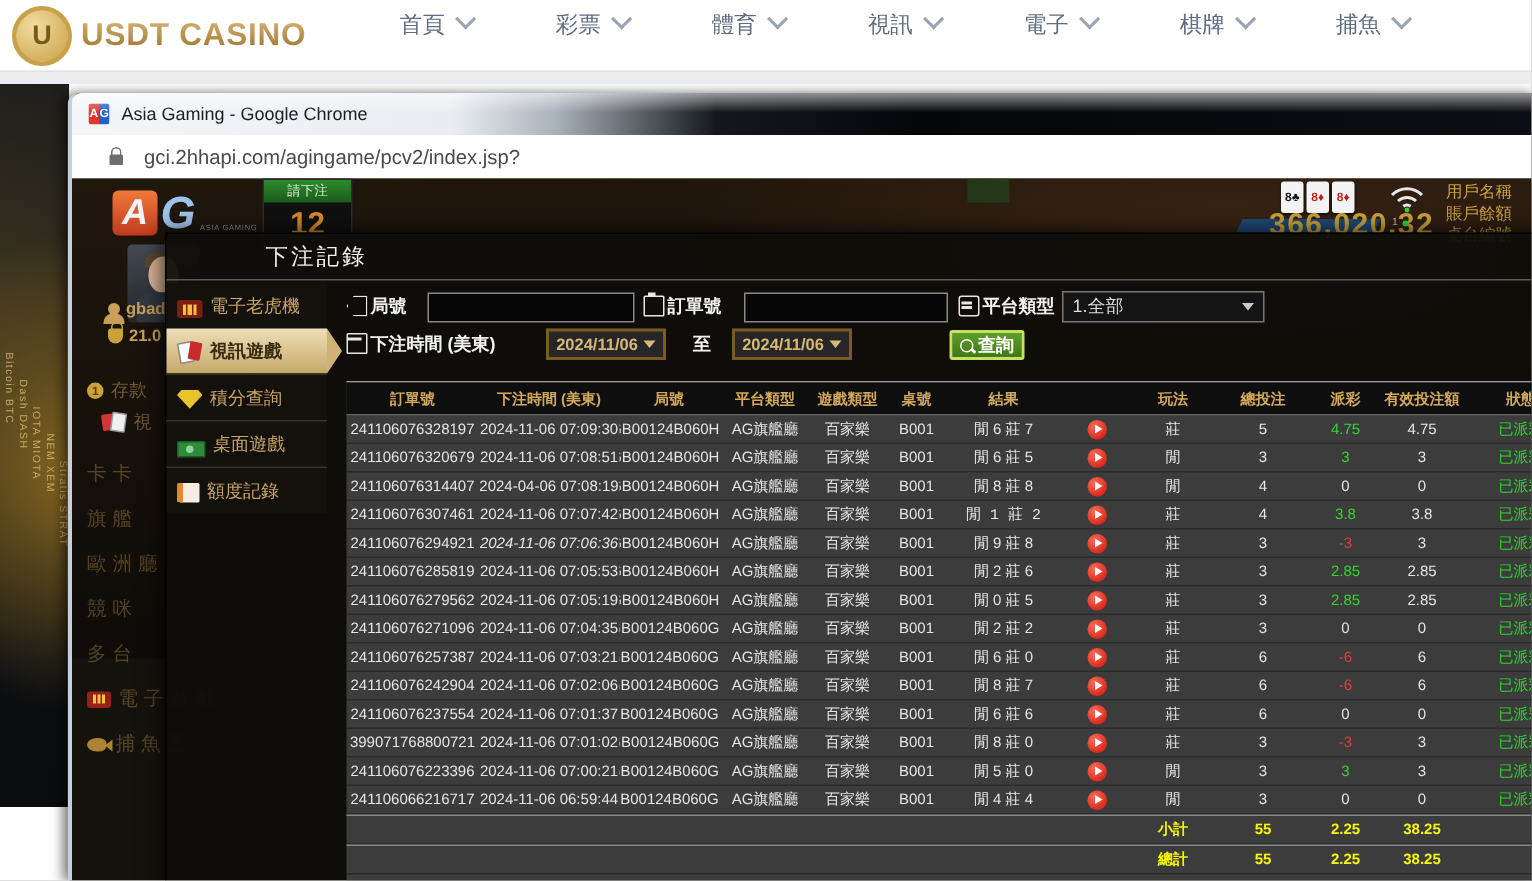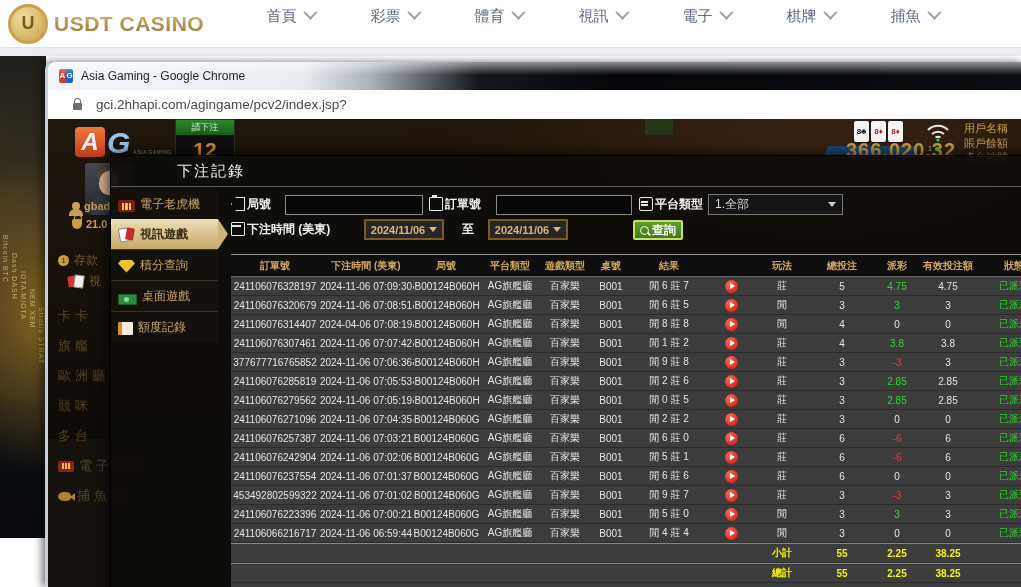--- a/index.html
+++ b/index.html
@@ -438,33 +438,33 @@
               <div class="tc" style="flex-basis: 62px;">0</div>
               <div class="tc status" style="flex-basis: 70px;">已派彩</div>
             </div>
             <div class="trow">
               <div class="tc" style="flex-basis: 88px;">241106076307461</div>
               <div class="tc" style="flex-basis: 94px;">2024-11-06 07:07:42</div>
               <div class="tc" style="flex-basis: 66px;">GB00124B060H4</div>
               <div class="tc" style="flex-basis: 62px;">AG旗艦廳</div>
               <div class="tc" style="flex-basis: 48px;">百家樂</div>
               <div class="tc" style="flex-basis: 44px;">B001</div>
-              <div class="tc" style="flex-basis: 72px;">閒 1 莊 2</div>
+              <div class="tc" style="flex-basis: 72px; font-family: Liberation Mono, monospace;">閒 1 莊 2</div>
               <div class="tc" style="flex-basis: 52px;">
                 <div class="play-btn"></div>
               </div>
               <div class="tc" style="flex-basis: 50px;">莊</div>
               <div class="tc" style="flex-basis: 70px;">4</div>
               <div class="tc pos" style="flex-basis: 40px;">3.8</div>
               <div class="tc" style="flex-basis: 62px;">3.8</div>
               <div class="tc status" style="flex-basis: 70px;">已派彩</div>
             </div>
             <div class="trow">
-              <div class="tc" style="flex-basis: 88px;">377677716765852</div>
-              <div class="tc" style="flex-basis: 94px;">2024-11-06 07:06:36</div>
+              <div class="tc" style="flex-basis: 88px;">241106076294921</div>
+              <div class="tc" style="flex-basis: 94px; font-style: italic;">2024-11-06 07:06:36</div>
               <div class="tc" style="flex-basis: 66px;">GB00124B060H2</div>
               <div class="tc" style="flex-basis: 62px;">AG旗艦廳</div>
               <div class="tc" style="flex-basis: 48px;">百家樂</div>
               <div class="tc" style="flex-basis: 44px;">B001</div>
               <div class="tc" style="flex-basis: 72px;">閒 9 莊 8</div>
               <div class="tc" style="flex-basis: 52px;">
                 <div class="play-btn"></div>
               </div>
               <div class="tc" style="flex-basis: 50px;">莊</div>
               <div class="tc" style="flex-basis: 70px;">3</div>
@@ -540,21 +540,21 @@
               <div class="tc" style="flex-basis: 62px;">6</div>
               <div class="tc status" style="flex-basis: 70px;">已派彩</div>
             </div>
             <div class="trow">
               <div class="tc" style="flex-basis: 88px;">241106076242904</div>
               <div class="tc" style="flex-basis: 94px;">2024-11-06 07:02:06</div>
               <div class="tc" style="flex-basis: 66px;">GB00124B060GV</div>
               <div class="tc" style="flex-basis: 62px;">AG旗艦廳</div>
               <div class="tc" style="flex-basis: 48px;">百家樂</div>
               <div class="tc" style="flex-basis: 44px;">B001</div>
-              <div class="tc" style="flex-basis: 72px;">閒 5 莊 1</div>
+              <div class="tc" style="flex-basis: 72px;">閒 8 莊 7</div>
               <div class="tc" style="flex-basis: 52px;">
                 <div class="play-btn"></div>
               </div>
               <div class="tc" style="flex-basis: 50px;">莊</div>
               <div class="tc" style="flex-basis: 70px;">6</div>
               <div class="tc neg" style="flex-basis: 40px;">-6</div>
               <div class="tc" style="flex-basis: 62px;">6</div>
               <div class="tc status" style="flex-basis: 70px;">已派彩</div>
             </div>
             <div class="trow">
@@ -568,27 +568,27 @@
               <div class="tc" style="flex-basis: 52px;">
                 <div class="play-btn"></div>
               </div>
               <div class="tc" style="flex-basis: 50px;">莊</div>
               <div class="tc" style="flex-basis: 70px;">6</div>
               <div class="tc" style="flex-basis: 40px;">0</div>
               <div class="tc" style="flex-basis: 62px;">0</div>
               <div class="tc status" style="flex-basis: 70px;">已派彩</div>
             </div>
             <div class="trow">
-              <div class="tc" style="flex-basis: 88px;">453492802599322</div>
+              <div class="tc" style="flex-basis: 88px;">399071768800721</div>
               <div class="tc" style="flex-basis: 94px;">2024-11-06 07:01:02</div>
               <div class="tc" style="flex-basis: 66px;">GB00124B060GT</div>
               <div class="tc" style="flex-basis: 62px;">AG旗艦廳</div>
               <div class="tc" style="flex-basis: 48px;">百家樂</div>
               <div class="tc" style="flex-basis: 44px;">B001</div>
-              <div class="tc" style="flex-basis: 72px;">閒 9 莊 7</div>
+              <div class="tc" style="flex-basis: 72px;">閒 8 莊 0</div>
               <div class="tc" style="flex-basis: 52px;">
                 <div class="play-btn"></div>
               </div>
               <div class="tc" style="flex-basis: 50px;">莊</div>
               <div class="tc" style="flex-basis: 70px;">3</div>
               <div class="tc neg" style="flex-basis: 40px;">-3</div>
               <div class="tc" style="flex-basis: 62px;">3</div>
               <div class="tc status" style="flex-basis: 70px;">已派彩</div>
             </div>
             <div class="trow">

